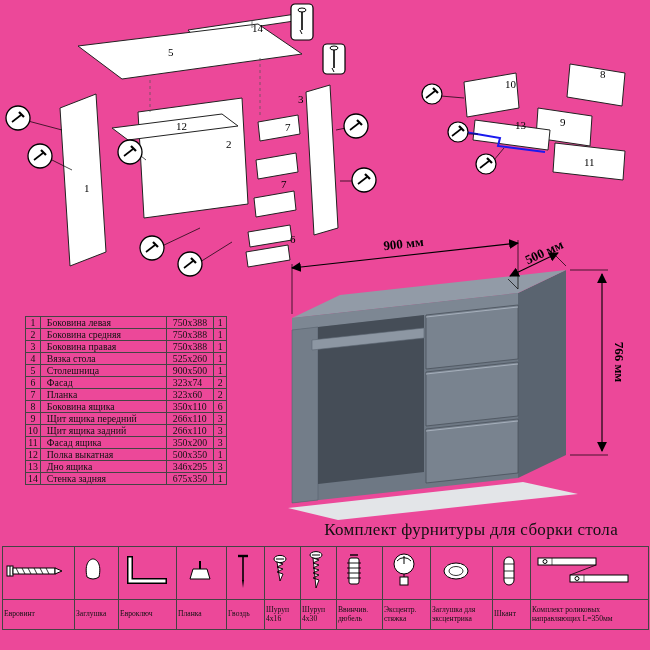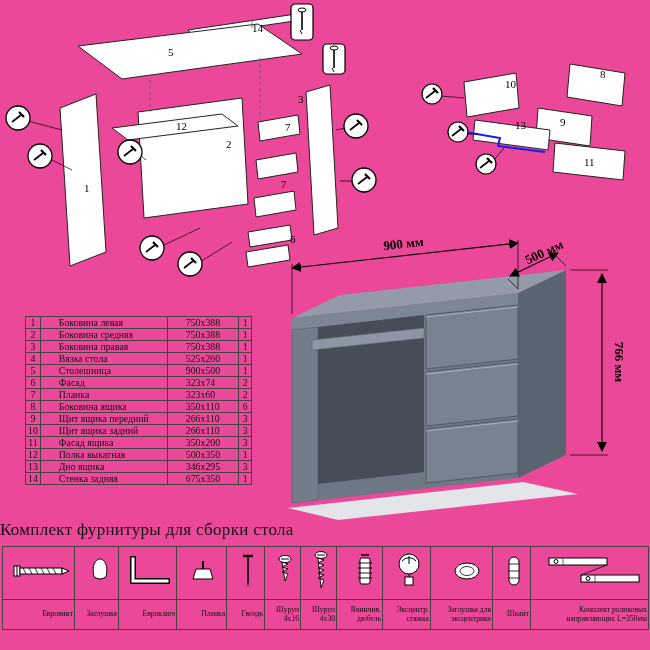--- a/index.html
+++ b/index.html
@@ -5,31 +5,31 @@
   * { margin:0; padding:0; box-sizing:border-box; }
   html,body { width:650px; height:650px; background:#fff; }
   body { font-family:"Liberation Serif", serif; color:#111; position:relative; overflow:hidden; }
   .page { position:absolute; inset:0; background:#ec4899; }
 
   svg text { font-family:"Liberation Serif", serif; fill:#000; }
   .plabel { font-size:11px; }
 
   
   .parts-table { position:absolute; left:25px; top:316px; border-collapse:collapse; font-size:9.8px; }
-  .parts-table td { border:1px solid #444; padding:0 18px; height:12px; line-height:11px; white-space:nowrap; }
+  .parts-table td { border:1px solid #444; padding:0 6px; height:12px; line-height:11px; white-space:nowrap; }
   .parts-table td.c { text-align:center; min-width:13px; padding:0 2px; }
   .parts-table td.name { min-width:126px; }
   .parts-table td.size { min-width:42px;margin-left:16px; }
 
   
-  .title { position:absolute; top:520px; left:0; width:618px; text-align:left; font-size:17px; letter-spacing:0.3px; }
+  .title { position:absolute; top:520px; left:0; width:618px; text-align:right; font-size:17px; letter-spacing:0.3px; }
 
   
   .hw-table { position:absolute; left:2px; top:546px; width:646px; border-collapse:collapse; table-layout:fixed; }
-  .hw-table td { border:1px solid #444; text-align:right; vertical-align:middle; padding:1px; overflow:hidden; }
+  .hw-table td { border:1px solid #444; text-align:left; vertical-align:middle; padding:1px; overflow:hidden; }
   .hw-icon-cell { height:50px; }
   .hw-name { font-size:7.6px; line-height:1.1; height:30px; }
   .hw-qty { font-size:11.5px; height:18px; }
 
   
   .svg-main { position:absolute; left:0; top:0; }
   .svg-drawer { position:absolute; left:420px; top:48px; }
   .svg-desk { position:absolute; left:278px; top:232px; }
   .dimtxt { font-size:13px; font-weight:bold; }
 </style>

